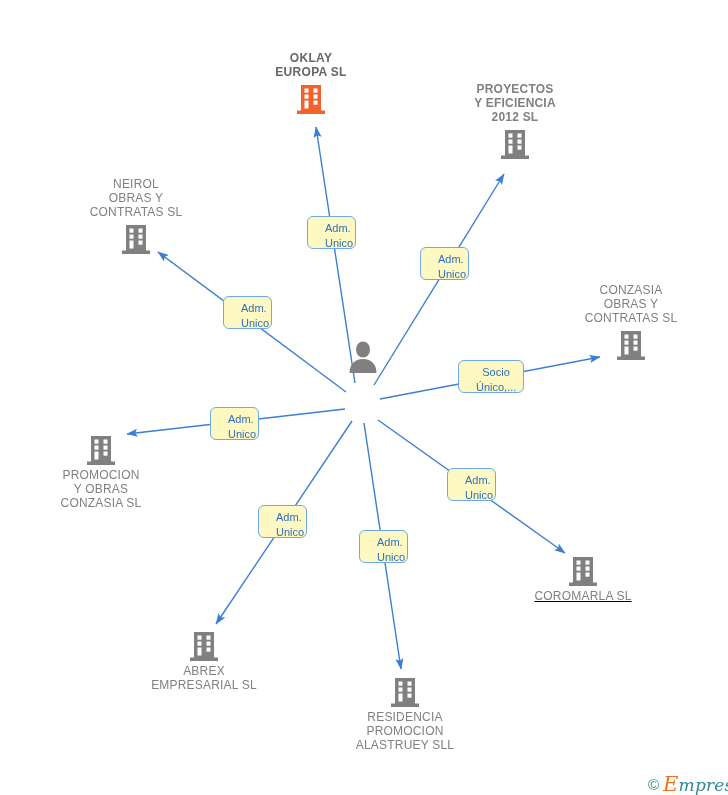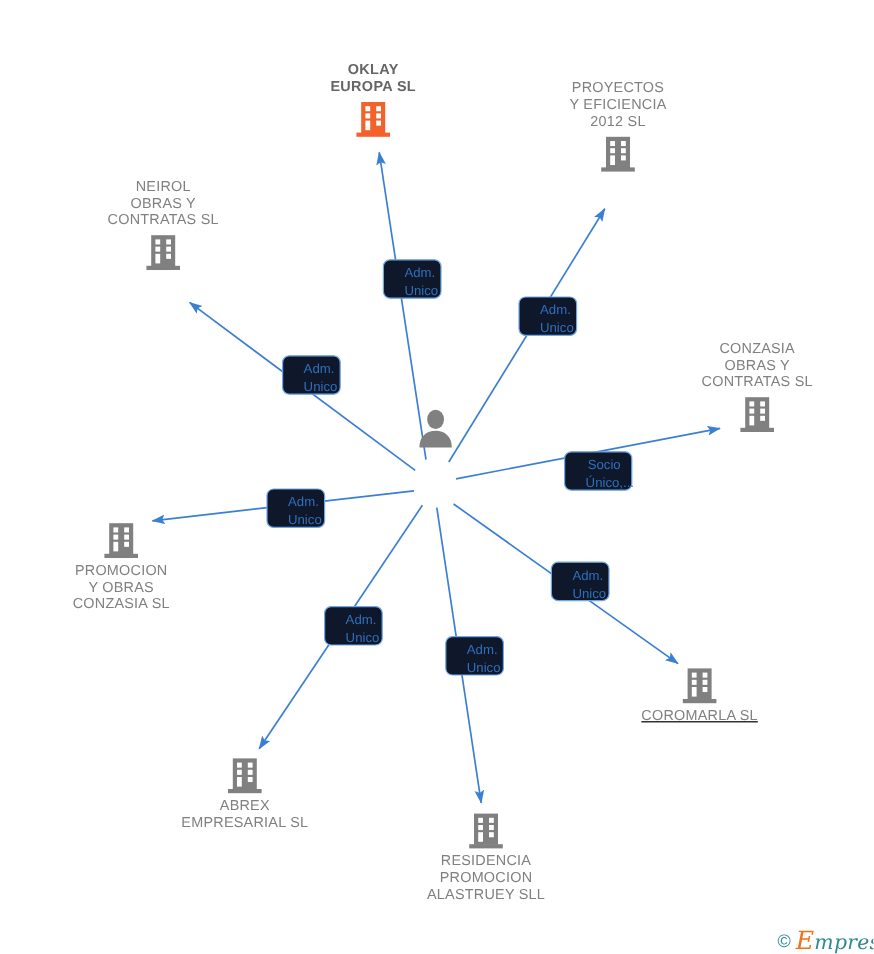--- a/index.html
+++ b/index.html
@@ -45,31 +45,30 @@
   }
   .node-icon {
     display: block;
     margin: 0 auto;
   }
   .node.label-top .node-label { margin-bottom: 5px; }
   .node.label-bottom .node-label { margin-top: 1px; }
 
   .edge-label {
     position: absolute;
-    background: #0f172a;
+    background: #fef9c3;
     border: 1.5px solid #6fa8e8;
     border-radius: 6px;
     color: #2f6fba;
     font-size: 11px;
     line-height: 15px;
     text-align: center;
     padding: 4px 7px 5px 17px;
     white-space: pre-line;
     box-sizing: border-box;
-    margin-left: 12px;
   }
   .watermark {
     position: absolute;
     display: flex;
     align-items: center;
     gap: 4px;
     font-size: 17px;
   }
   .watermark .wm-c {
     color: #2f8a8f;
@@ -120,36 +119,36 @@
           <rect x="5" y="1" width="20" height="26" fill="#f4622b"></rect>
           <rect x="8.5" y="4.5" width="4" height="4.2" fill="#ffffff"></rect>
           <rect x="17.5" y="4.5" width="4" height="4.2" fill="#ffffff"></rect>
           <rect x="8.5" y="10.5" width="4" height="4.2" fill="#ffffff"></rect>
           <rect x="17.5" y="10.5" width="4" height="4.2" fill="#ffffff"></rect>
           <rect x="17.5" y="16.5" width="4" height="4.2" fill="#ffffff"></rect>
           <rect x="8.5" y="16.5" width="4" height="8" fill="#ffffff"></rect>
           <rect x="1" y="26.5" width="28" height="3.5" fill="#f4622b"></rect>
         </svg>
       </div>
-      <div class="node label-top" style="left: 515px; top: 66px;">
+      <div class="node label-top" style="left: 515px; top: 82px; font-weight: bold;">
         <div class="node-label">PROYECTOS
 Y EFICIENCIA
 2012 SL</div>
         <svg width="30" height="32" viewBox="0 0 30 32" class="node-icon">
           <rect x="5" y="1" width="20" height="26" fill="#808080"></rect>
           <rect x="8.5" y="4.5" width="4" height="4.2" fill="#ffffff"></rect>
           <rect x="17.5" y="4.5" width="4" height="4.2" fill="#ffffff"></rect>
           <rect x="8.5" y="10.5" width="4" height="4.2" fill="#ffffff"></rect>
           <rect x="17.5" y="10.5" width="4" height="4.2" fill="#ffffff"></rect>
           <rect x="17.5" y="16.5" width="4" height="4.2" fill="#ffffff"></rect>
           <rect x="8.5" y="16.5" width="4" height="8" fill="#ffffff"></rect>
           <rect x="1" y="26.5" width="28" height="3.5" fill="#808080"></rect>
         </svg>
       </div>
-      <div class="node label-top" style="left: 136px; top: 148px;">
+      <div class="node label-top" style="left: 136px; top: 177px;">
         <div class="node-label">NEIROL
 OBRAS Y
 CONTRATAS SL</div>
         <svg width="30" height="32" viewBox="0 0 30 32" class="node-icon">
           <rect x="5" y="1" width="20" height="26" fill="#808080"></rect>
           <rect x="8.5" y="4.5" width="4" height="4.2" fill="#ffffff"></rect>
           <rect x="17.5" y="4.5" width="4" height="4.2" fill="#ffffff"></rect>
           <rect x="8.5" y="10.5" width="4" height="4.2" fill="#ffffff"></rect>
           <rect x="17.5" y="10.5" width="4" height="4.2" fill="#ffffff"></rect>
           <rect x="17.5" y="16.5" width="4" height="4.2" fill="#ffffff"></rect>
@@ -236,21 +235,21 @@
         </svg>
       </div>
     </div>
   <div id="edge-label-layer">
       <div class="edge-label" style="left: 307px; top: 216px; width: 49px; height: 33px;">Adm.
 Unico</div>
       <div class="edge-label" style="left: 420px; top: 247px; width: 49px; height: 33px;">Adm.
 Unico</div>
       <div class="edge-label" style="left: 223px; top: 296px; width: 49px; height: 33px;">Adm.
 Unico</div>
-      <div class="edge-label" style="left: 458px; top: 376px; width: 57px; height: 33px;">Socio
+      <div class="edge-label" style="left: 458px; top: 360px; width: 66px; height: 33px;">Socio
 Único,...</div>
       <div class="edge-label" style="left: 210px; top: 407px; width: 49px; height: 33px;">Adm.
 Unico</div>
       <div class="edge-label" style="left: 447px; top: 468px; width: 49px; height: 33px;">Adm.
 Unico</div>
       <div class="edge-label" style="left: 258px; top: 505px; width: 49px; height: 33px;">Adm.
 Unico</div>
       <div class="edge-label" style="left: 359px; top: 530px; width: 49px; height: 33px;">Adm.
 Unico</div>
     </div>

